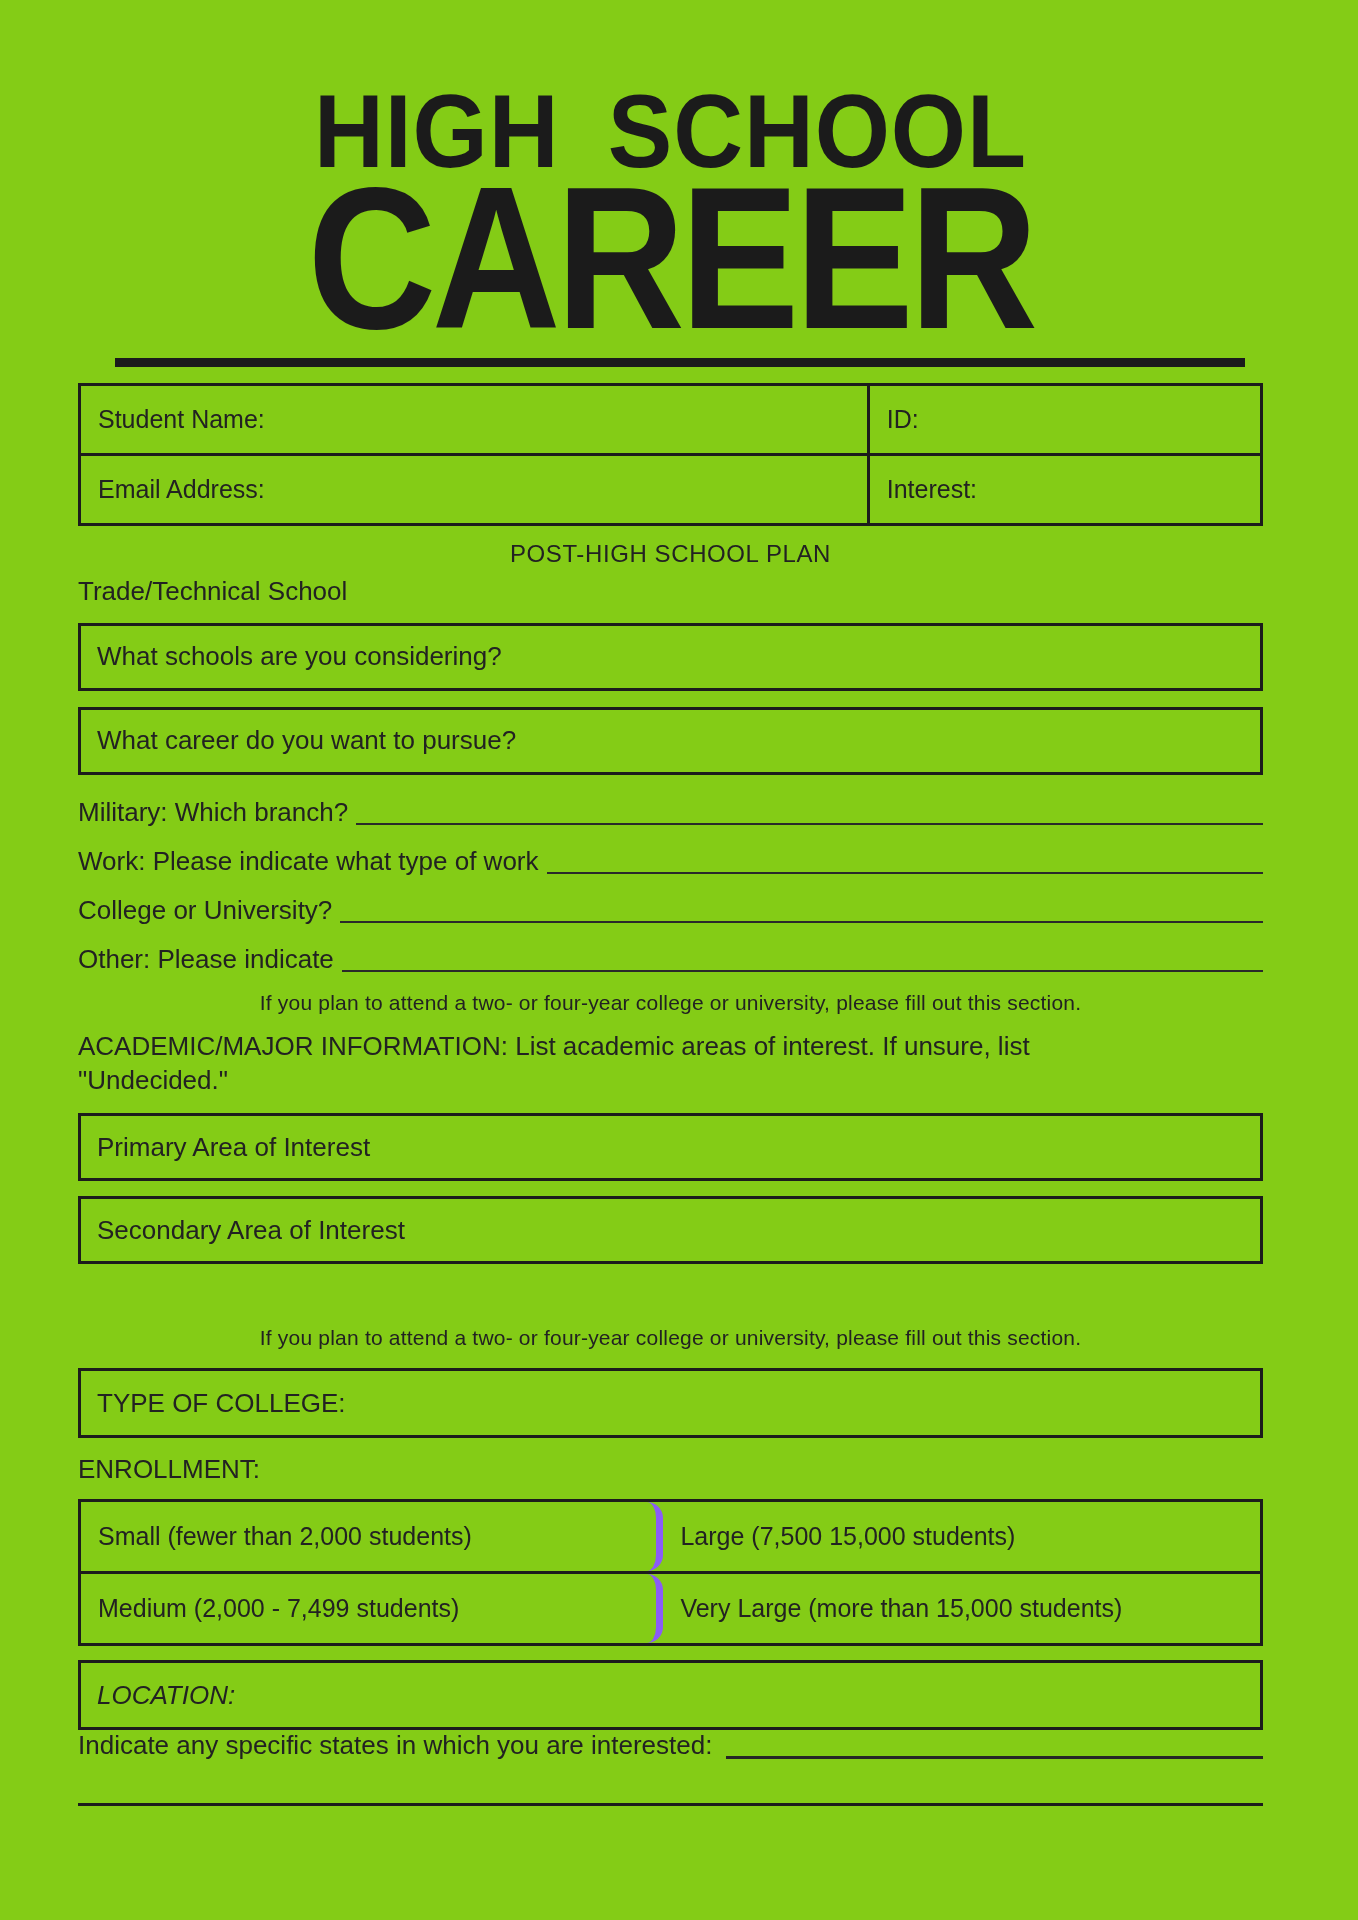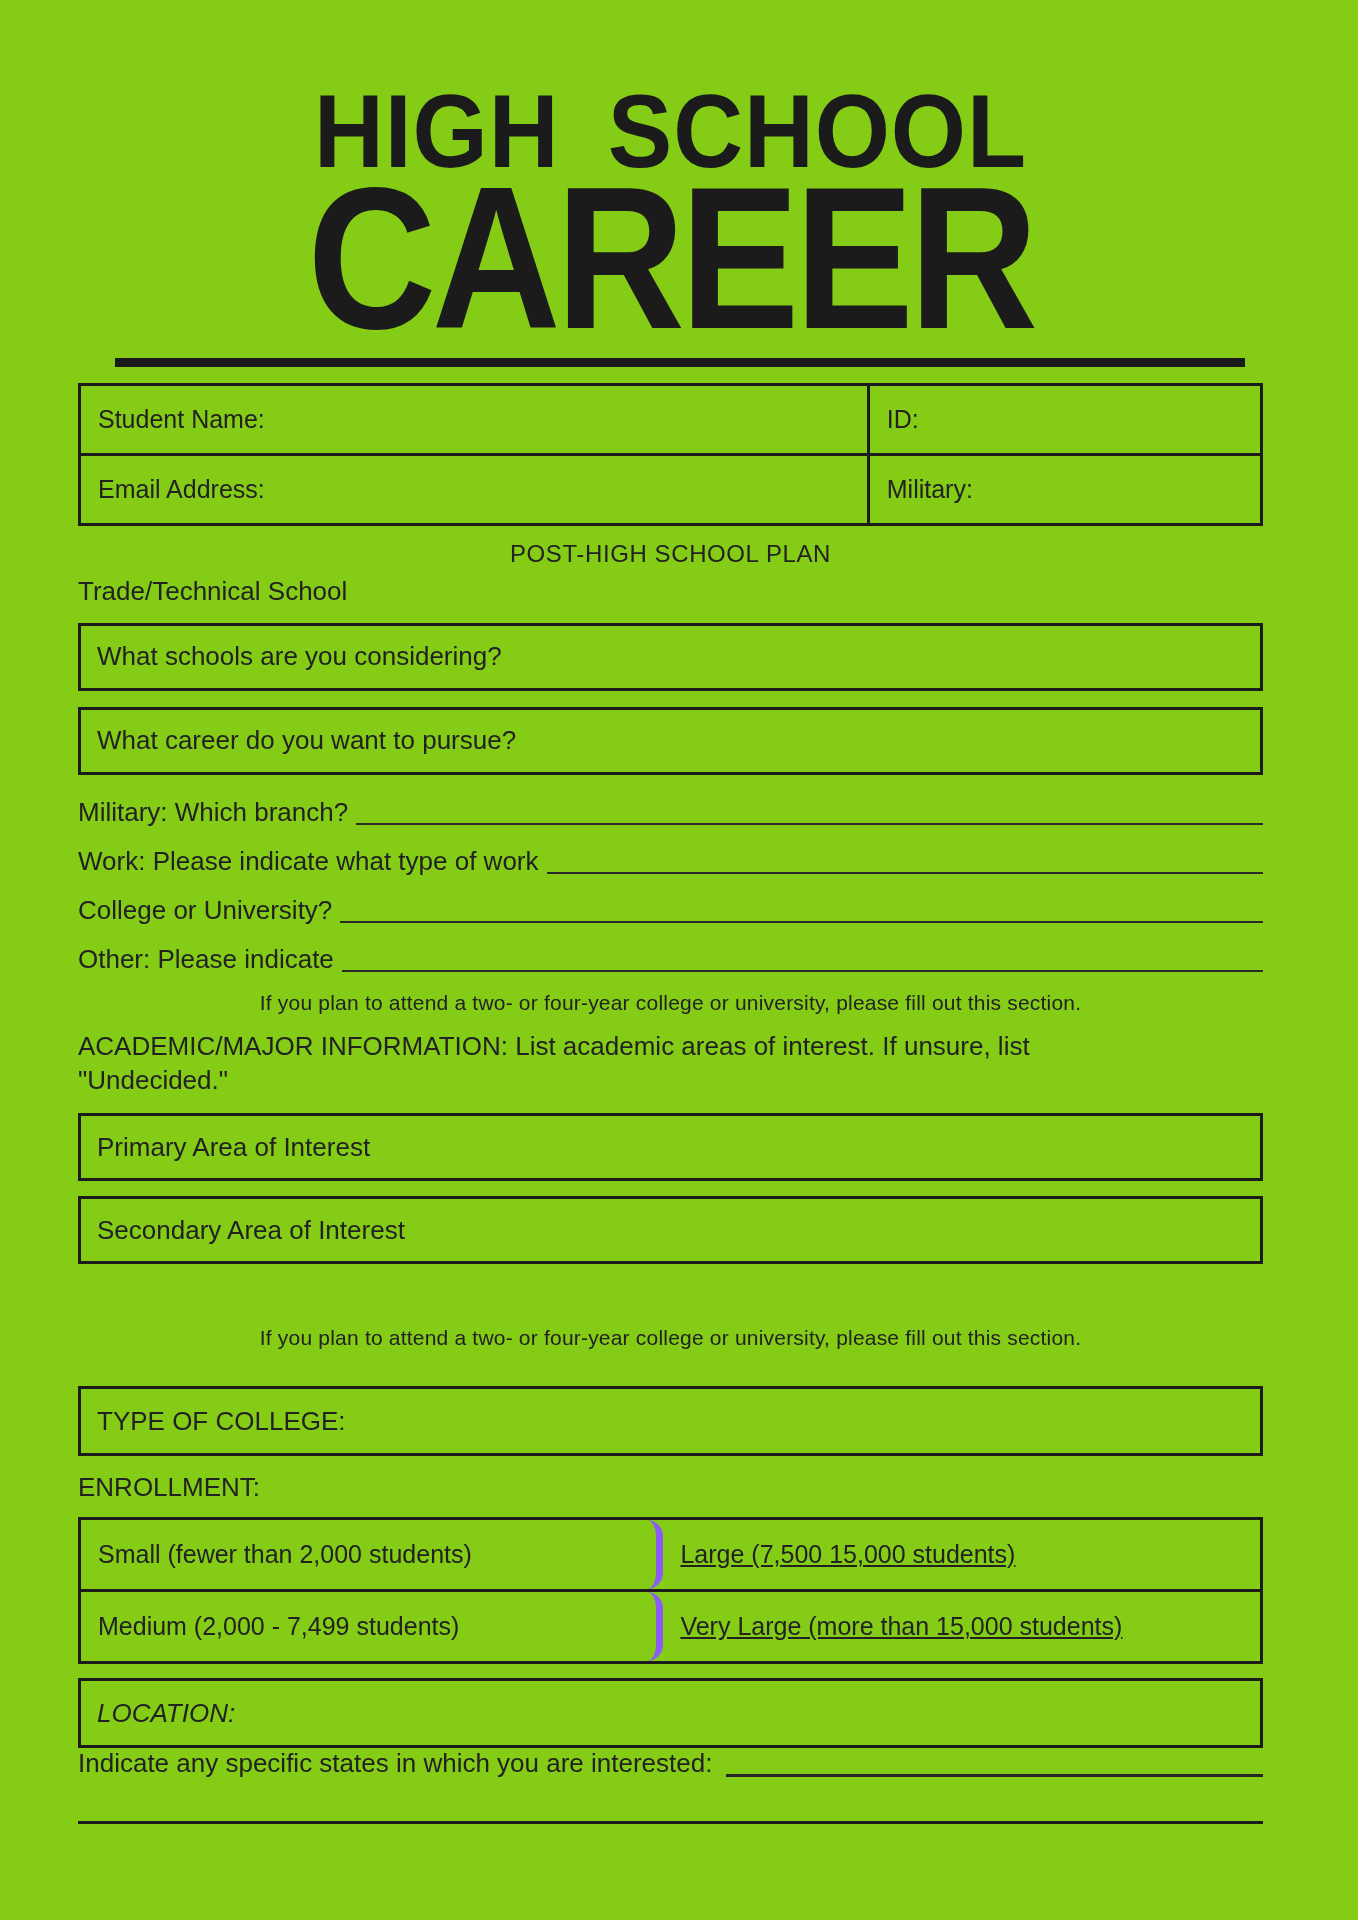--- a/index.html
+++ b/index.html
@@ -60,21 +60,21 @@
 
   .academic-heading{ font-size:26px; margin-top:14px; line-height:1.32; }
   .academic-heading span{ display:block; }
 
   .enroll-label{ font-size:26px; margin-top:16px; }
   .enroll-table{ margin-top:14px; border:3px solid #1c1c1c; }
   .enroll-row{ display:flex; height:69px; }
   .enroll-row + .enroll-row{ border-top:3px solid #1c1c1c; }
   .ecell{ display:flex; align-items:center; padding-left:17px; font-size:25px; box-sizing:border-box; }
   .ecell.l{ width:49.4%; border-right:7px solid #8b5cf6;border-radius:16px; }
-  .ecell.r{ flex:1;text-decoration:underline; }
+  .ecell.r{ flex:1; }
 
   .states-row{ display:flex; font-size:26px; }
   .states-label{ white-space:nowrap; }
   .states-blank{ flex:1; align-self:flex-end; border-bottom:3px solid #262626; margin:0 0 2px 14px; height:0; }
 
   .bottom-line{ border-bottom:3px solid #1c1c1c; margin-top:42px; }
 </style>
 </head>
 <body>
 
@@ -93,21 +93,21 @@
       </div>
       <div class="cell r">
         <span>ID:</span>
       </div>
     </div>
     <div class="info-row">
       <div class="cell l">
         <span>Email Address:</span>
       </div>
       <div class="cell r">
-        <span>Military:</span>
+        <span>Interest:</span>
       </div>
     </div>
   </div>
 
   <div class="section-heading">POST-HIGH SCHOOL PLAN</div>
   <div class="label-line">Trade/Technical School</div>
 
   <div class="qbox">
     <span>What schools are you considering?</span>
   </div>
@@ -143,21 +143,21 @@
 
   <div class="qbox">
     <span>Primary Area of Interest</span>
   </div>
   <div class="qbox" style="margin-top:15px;">
     <span>Secondary Area of Interest</span>
   </div>
 
   <div class="note spaced">If you plan to attend a two- or four-year college or university, please fill out this section.</div>
 
-  <div class="qbox tall" style="margin-top:36px;">
+  <div class="qbox tall" style="margin-top:18px;">
     <span>TYPE OF COLLEGE:</span>
   </div>
 
   <div class="enroll-label">ENROLLMENT:</div>
 
   <div class="enroll-table">
     <div class="enroll-row">
       <div class="ecell l">
         <span>Small (fewer than 2,000 students)</span>
       </div>

